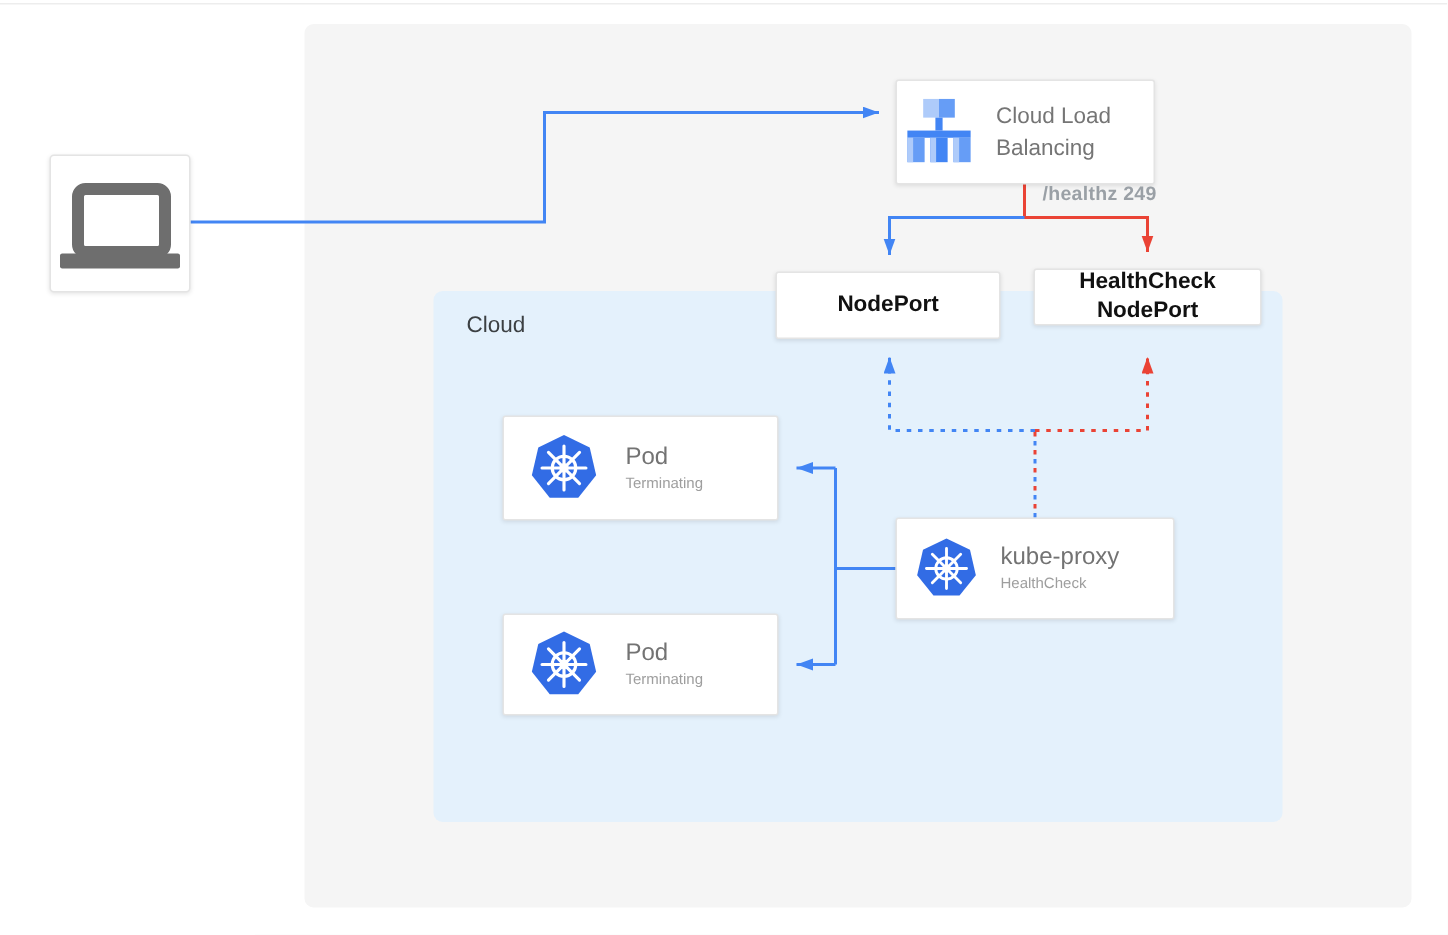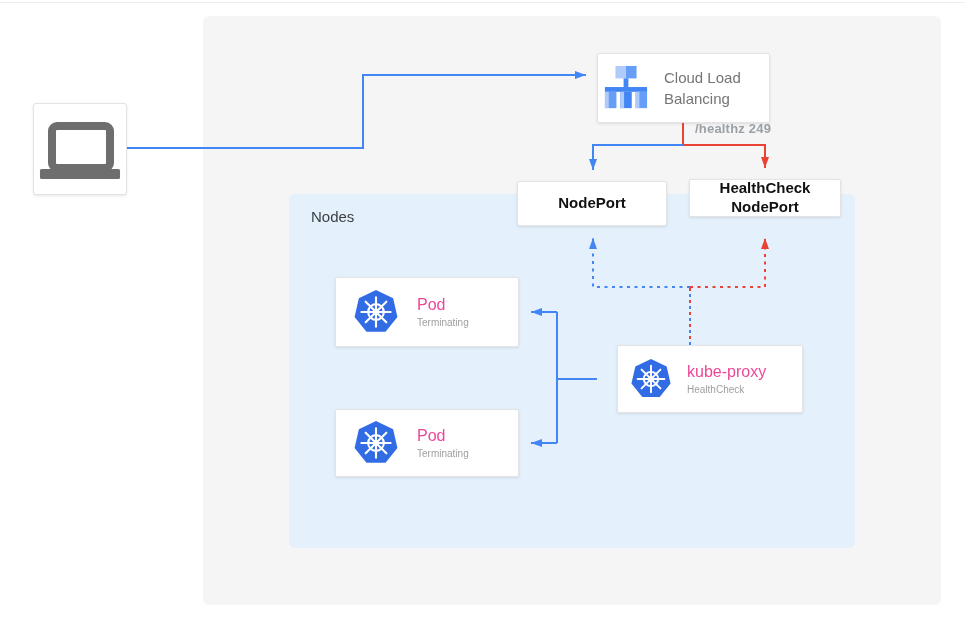--- a/index.html
+++ b/index.html
@@ -26,40 +26,40 @@
     display:flex;align-items:center;
   }
   .card.client{left:33px;top:103px;width:94px;height:92px;justify-content:center;border-radius:3px;}
   .card.clb{left:597px;top:53px;width:173px;height:70px;padding-left:3px;gap:13px;border-radius:2px;}
   .clb-text{font-size:15px;line-height:1.4;color:#757575;width:92px;}
   .card.nodeport{left:517px;top:181px;width:150px;height:45px;justify-content:center;border-radius:2px;}
   .card.hc{left:689px;top:179px;width:152px;height:38px;justify-content:center;border-radius:2px;}
   .bold-label{font-weight:bold;font-size:15px;color:#111;text-align:center;line-height:1.25;}
   .card.pod1{left:335px;top:277px;width:184px;height:70px;padding-left:17px;gap:18px;border-radius:2px;}
   .card.pod2{left:335px;top:409px;width:184px;height:68px;padding-left:17px;gap:18px;border-radius:2px;}
-  .card.kproxy{left:597px;top:345px;width:186px;height:68px;padding-left:12px;gap:15px;border-radius:2px;margin-left:20px;}
-  .two-line .title{font-size:16px;color:#ec4899;line-height:1.3;}
+  .card.kproxy{left:597px;top:345px;width:186px;height:68px;padding-left:12px;gap:15px;border-radius:2px;}
+  .two-line .title{font-size:16px;color:#737373;line-height:1.3;}
   .two-line .subtitle{font-size:10px;color:#9e9e9e;line-height:1.3;}
   .healthz{
     position:absolute;left:695px;top:121px;z-index:7;
     font-size:13px;font-weight:bold;color:#9aa0a6;letter-spacing:.2px;
   }
   .icon{flex:0 0 auto;display:block;}
 </style>
 </head>
 <body>
 
 <div class="stage">
 
   <div class="top-rule"></div>
 
   <div class="outer-panel"></div>
 
   <div class="nodes-panel">
-    <span class="nodes-label">Nodes</span>
+    <span class="nodes-label">Cloud</span>
   </div>
 
   <svg class="wires" width="965" height="623" viewBox="0 0 965 623">
     <defs>
       <marker id="ab" markerUnits="userSpaceOnUse" markerWidth="12" markerHeight="10" refX="11" refY="4" orient="auto">
         <path d="M0,0 L11,4 L0,8 Z" fill="#4285f4"></path>
       </marker>
       <marker id="ar" markerUnits="userSpaceOnUse" markerWidth="12" markerHeight="10" refX="11" refY="4" orient="auto">
         <path d="M0,0 L11,4 L0,8 Z" fill="#ea4335"></path>
       </marker>

